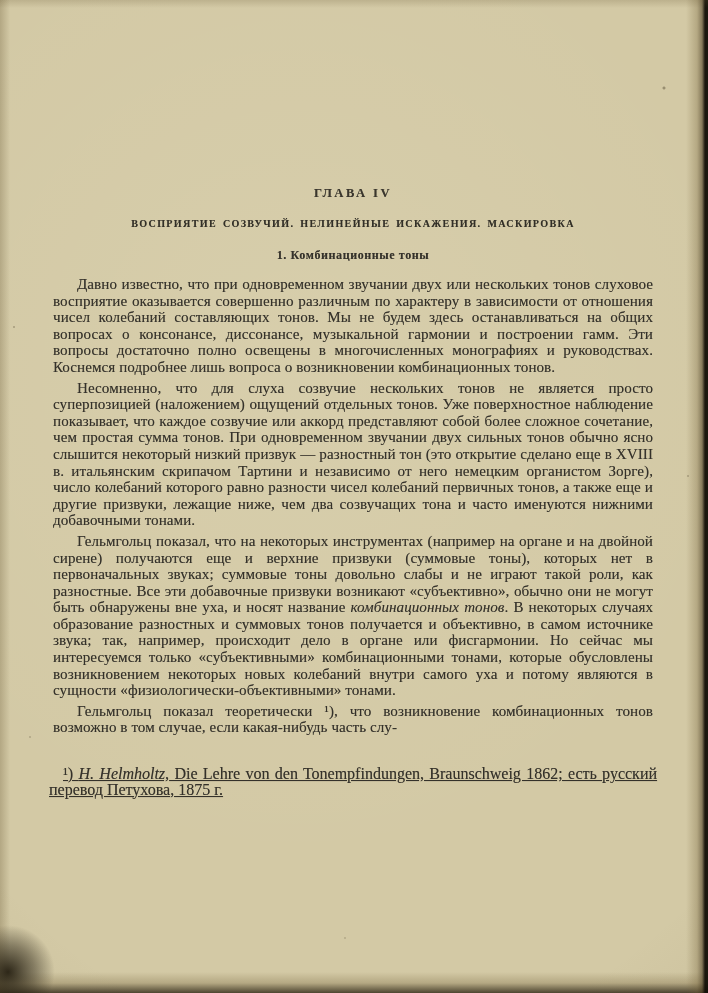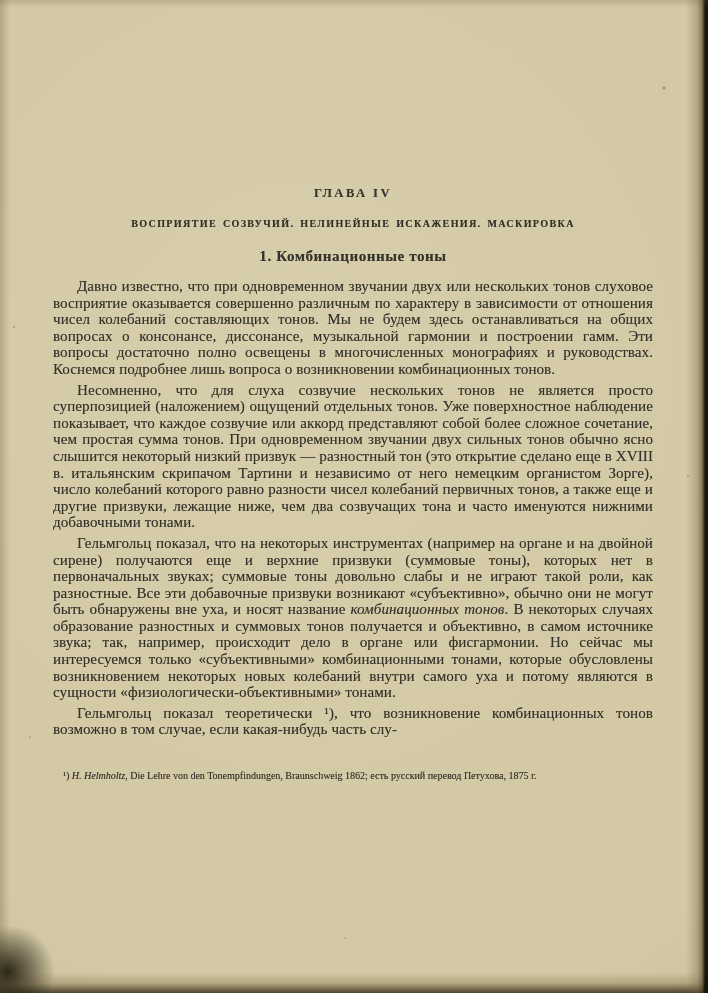--- a/index.html
+++ b/index.html
@@ -49,44 +49,45 @@
     text-align: center;
     font-size: 10px;
     font-weight: bold;
     letter-spacing: 1.4px;
     word-spacing: 2px;
     color: #322f27;
   }
   .section-heading {
     margin: 19px 0 0 0;
     text-align: center;
-    font-size: 15px;
+    font-size: 12px;
     font-weight: bold;
     letter-spacing: .6px;
   }
   .body-text {
     margin-top: 13px;
     font-size: 15px;
     line-height: 16.6px;
     text-align: justify;
     letter-spacing: .1px;
   }
   .body-text p {
     margin: 4px;
     text-indent: 24px;
   }
   em.term, em.fn-author {
     font-style: italic;
   }
   .footnote {
     margin-top: 30px;
-    font-size: 10px;
+    font-size: 16px;
     line-height: 15.5px;
     text-align: justify;
     text-indent: 14px;
+    text-decoration: underline;
   }
 </style>
 </head>
 <body>
 
 <div class="scan">
   <div class="content">
 
     <div class="chapter-label">ГЛАВА IV</div>
 

